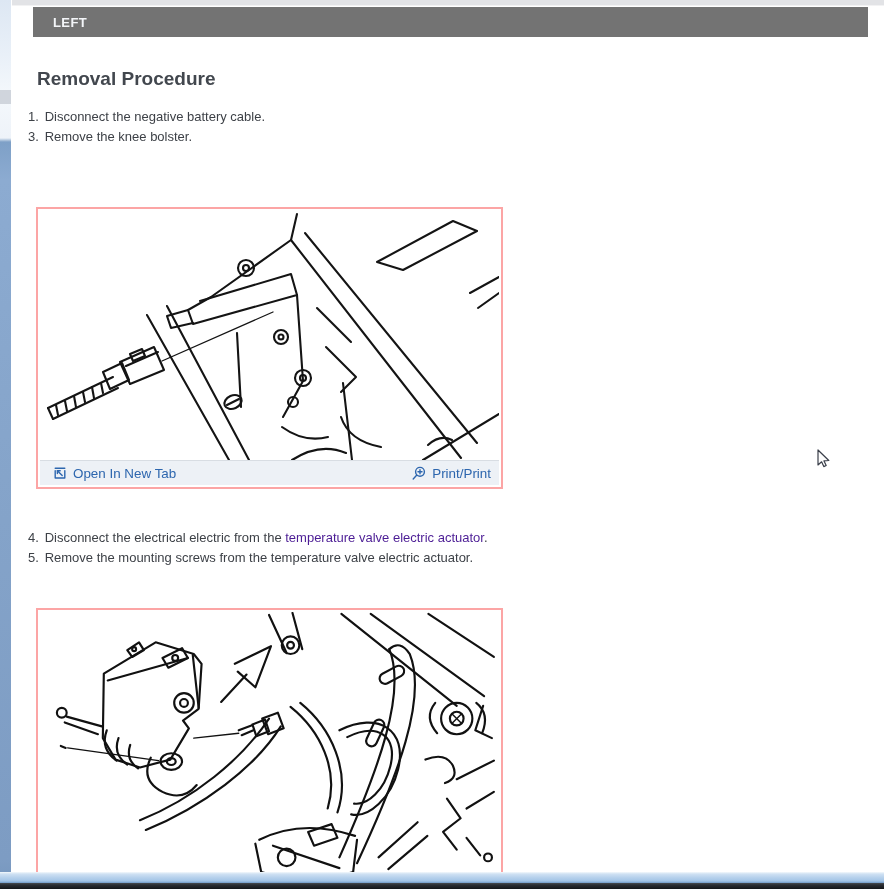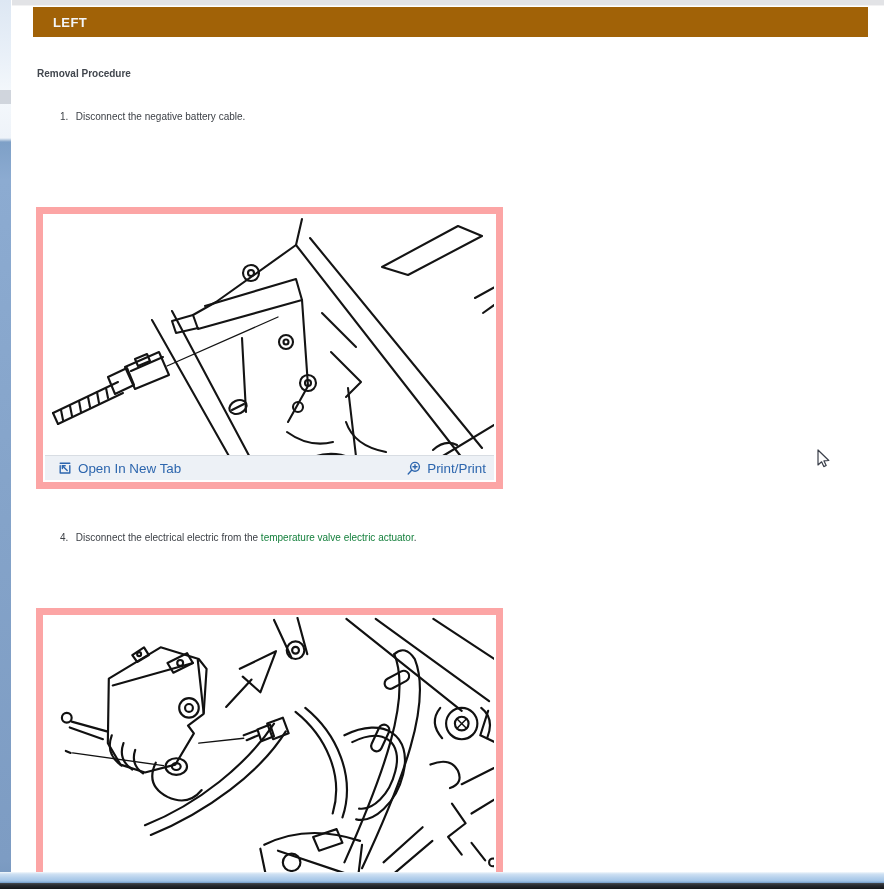--- a/index.html
+++ b/index.html
@@ -23,40 +23,40 @@
     position:absolute;left:0;right:0;top:872px;height:11px;z-index:50;
     background:linear-gradient(180deg,#f4f8fc 0px,#cfe1f3 2px,#b3cfeb 6px,#a3c4e6 9px,#6f99c6 11px);
   }
   .edge-bottom-dark{
     position:absolute;left:0;right:0;top:883px;height:6px;z-index:50;
     background:linear-gradient(180deg,#454a51 0px,#2a2d32 2px,#131518 6px);
   }
   
   .section-header{
     position:absolute;left:33px;right:16px;top:7px;height:30px;
-    background:#a16207;display:flex;align-items:center;
+    background:#737373;display:flex;align-items:center;
   }
   .section-header .title{
     padding-left:20px;color:#f3f5f8;font-size:13px;font-weight:bold;letter-spacing:.4px;
   }
   
   .proc-heading{
     position:absolute;left:37px;top:68px;
-    font-size:10px;font-weight:bold;color:#42474e;
-  }
-  .step-list{position:absolute;left:60px;font-size:10px;line-height:20px;color:#3d4147;}
+    font-size:19px;font-weight:bold;color:#42474e;
+  }
+  .step-list{position:absolute;left:28px;font-size:13px;line-height:20px;color:#3d4147;}
   #steps-1-3{top:107px;}
   #steps-4-5{top:528px;}
   .step-row{white-space:nowrap;}
   .step-num{display:inline-block;min-width:13px;}
-  a.inline-link{color:#15803d;text-decoration:none;cursor:pointer;}
+  a.inline-link{color:#4c1d95;text-decoration:none;cursor:pointer;}
   
   .figure-box{
     position:absolute;left:36px;width:467px;
-    border:7px solid #fca5a5;background:#ffffff;box-sizing:border-box;
+    border:2px solid #fca5a5;background:#ffffff;box-sizing:border-box;
   }
   #figure-1{top:207px;height:282px;}
   #figure-2{top:608px;height:281px;}
   .figure-img{
     margin:2px;height:250px;overflow:hidden;background:#ffffff;
   }
   #figure-2 .figure-img{height:262px;}
   .figure-img svg{display:block;width:461px;height:100%;}
   .figure-toolbar{
     position:absolute;left:2px;right:2px;bottom:2px;height:25px;
@@ -81,20 +81,21 @@
 <div class="edge-top"></div>
 
 <div class="section-header">
   <span class="title">LEFT</span>
 </div>
 
 <div class="proc-heading">Removal Procedure</div>
 
 <div class="step-list" id="steps-1-3">
   <div class="step-row"><span class="step-num">1.</span> <span>Disconnect the negative battery cable.</span></div>
+  <div class="step-row"><span class="step-num">3.</span> <span>Remove the knee bolster.</span></div>
 </div>
 
 <div class="figure-box" id="figure-1">
   <div class="figure-img">
     <svg viewBox="0 0 461 250">
       <g stroke="#141414" fill="none" stroke-width="2.1" stroke-linecap="round" stroke-linejoin="round">
 
         <path d="M257 3 L251 29"></path>
         <path d="M251 29 L421 247"></path>
         <path d="M265 22 L437 232"></path>
@@ -168,20 +169,24 @@
       <span>Print/Print</span>
     </a>
   </div>
 </div>
 
 <div class="step-list" id="steps-4-5">
   <div class="step-row">
     <span class="step-num">4.</span>
     <span>Disconnect the electrical electric from the </span><a class="inline-link">temperature valve electric actuator</a><span>.</span>
   </div>
+  <div class="step-row">
+    <span class="step-num">5.</span>
+    <span>Remove the mounting screws from the temperature valve electric actuator.</span>
+  </div>
 </div>
 
 <div class="figure-box" id="figure-2">
   <div class="figure-img">
     <svg viewBox="0 0 461 268">
       <g stroke="#111111" fill="none" stroke-width="2.2" stroke-linecap="round" stroke-linejoin="round">
 
         <path d="M229 3 L247 42"></path>
           <path d="M253 1 L263 38"></path>
         <circle cx="251" cy="34" r="9"></circle>

